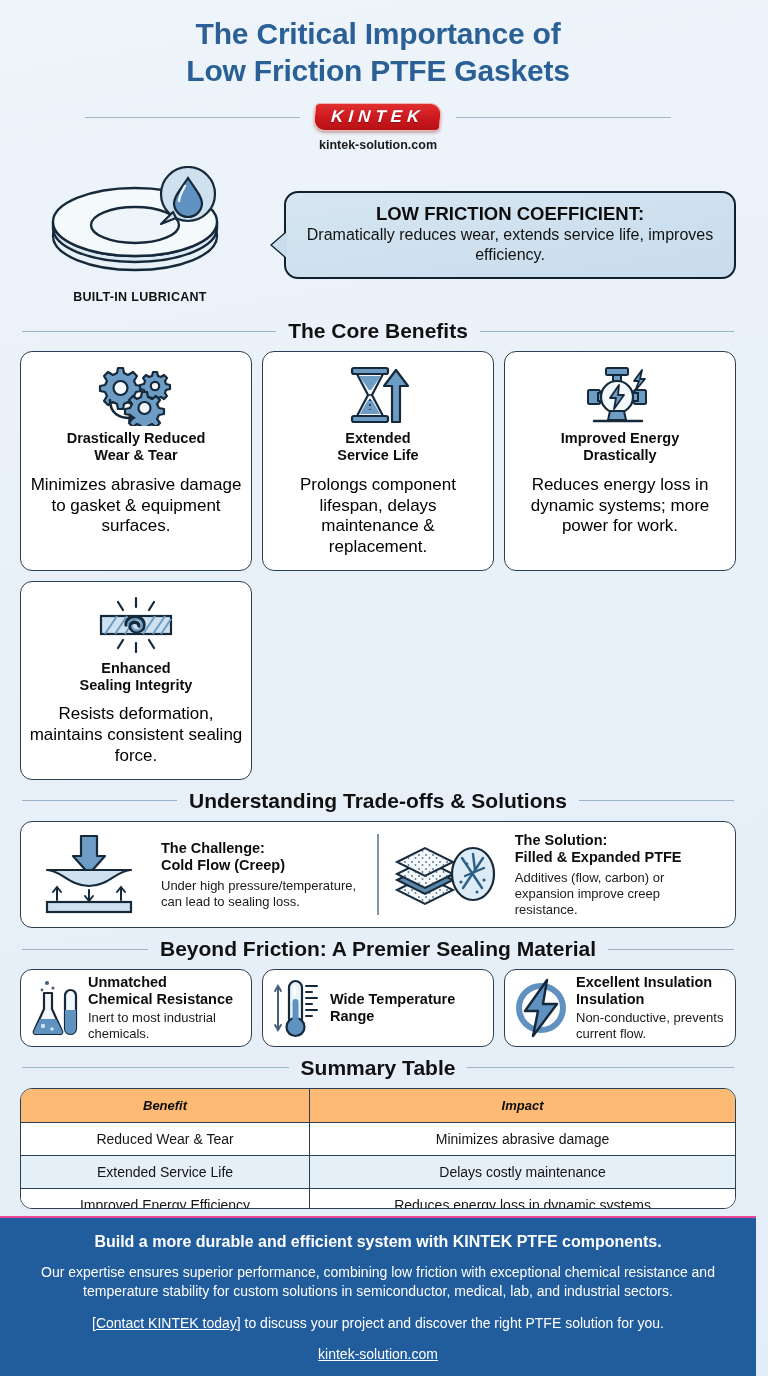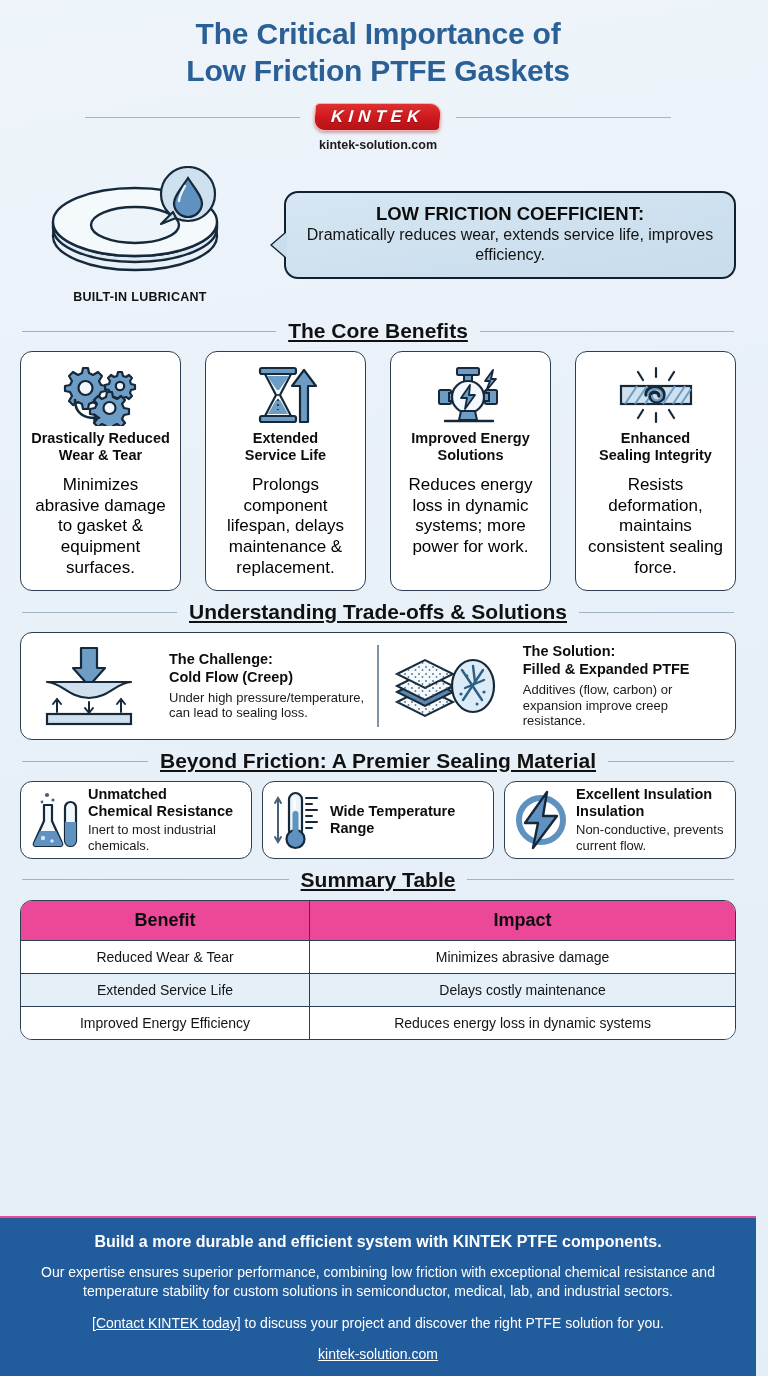--- a/index.html
+++ b/index.html
@@ -69,24 +69,24 @@
     width: 0; height: 0;
     border-top: 13px solid transparent;
     border-bottom: 13px solid transparent;
     border-right: 15px solid #c9ddec;
     filter: drop-shadow(-2px 0 0 #10202e);
   }
 
   
   .sec-head { display: flex; align-items: center; gap: 12px; padding: 0 22px; margin: 9px 0 8px; }
   .sec-head .rule { flex: 1 1 auto; height: 1px; background: #9db4c7; }
-  .sec-head h2 { font-size: 21px; font-weight: bold; color: #111; white-space: nowrap; text-decoration: underline; }
-
-  
-  .grid4 { display: grid; grid-template-columns: repeat(4, 1fr); gap: 24px; padding: 0 20px; }
+  .sec-head h2 { font-size: 21px; font-weight: bold; color: #111; white-space: nowrap; }
+
+  
+  .grid4 { display: grid; grid-template-columns: repeat(3, 1fr); gap: 10px; padding: 0 20px; }
   .grid3 { display: grid; grid-template-columns: repeat(3, 1fr); gap: 10px; padding: 0 20px; }
   .card {
     background: #fff;
     border: 1.5px solid #2c3f52;
     border-radius: 12px;
     padding: 10px 8px 12px;
     text-align: center;
   }
   .card-icon { height: 66px; display: flex; align-items: center; justify-content: center; }
   .card-title { font-size: 14.5px; font-weight: bold; color: #0d0d0d; line-height: 1.16; margin-top: 2px; }
@@ -100,33 +100,33 @@
   .fcard-ico { flex: 0 0 46px; height: 62px; display: flex; align-items: center; justify-content: center; }
   .fcard-body { flex: 1 1 auto; text-align: left; }
   .fcard-title { font-size: 14.5px; font-weight: bold; color: #0d0d0d; line-height: 1.14; }
   .fcard-desc { font-size: 13px; color: #1a1a1a; line-height: 1.2; margin-top: 3px; }
 
   
   .panel {
     margin: 0 20px; background: #fff; border: 1.5px solid #2c3f52;
     border-radius: 12px; display: flex; padding: 10px 8px; align-items: center;
   }
-  .panel-half { flex: 1 1 50%; display: flex; gap: 26px; align-items: center; padding: 0 6px; }
+  .panel-half { flex: 1 1 50%; display: flex; gap: 18px; align-items: center; padding: 0 6px; }
   .panel-ico { flex: 0 0 108px; display: flex; align-items: center; justify-content: center; }
   .panel-body { flex: 1 1 auto; }
   .panel-title { font-size: 14.5px; font-weight: bold; color: #0d0d0d; line-height: 1.18; }
   .panel-desc { font-size: 13px; color: #1a1a1a; line-height: 1.22; margin-top: 4px; }
   .panel-div { width: 1.5px; align-self: stretch; background: #7e93a6; margin: 2px 4px; }
 
   
   .table-wrap { margin: 0 20px; border: 1.5px solid #2c3f52; border-radius: 12px; overflow: hidden; }
   table { width: 100%; border-collapse: collapse; }
   th {
-    background: #ec4899; font-size: 18px; font-weight: bold; color: #0d0d0d;
-    padding: 9px 6px; border-bottom: 1.5px solid #2c3f52;
+    background: #fdba74; font-size: 13px; font-weight: bold; color: #0d0d0d;
+    padding: 9px 6px; border-bottom: 1.5px solid #2c3f52; font-style: italic;
   }
   th + th, td + td { border-left: 1.5px solid #2c3f52; }
   td { font-size: 14px; color: #141414; text-align: center; padding: 8px 6px; border-bottom: 1.5px solid #2c3f52; }
   tbody tr:last-child td { border-bottom: none; }
   tbody tr:nth-child(odd) td { background: #ffffff; }
   tbody tr:nth-child(even) td { background: #e4eff8; }
 
   
   .footer {
     margin-top: auto; background: #215c9c; color: #fff;
@@ -249,21 +249,21 @@
           <rect x="18" y="29" width="40" height="8" fill="#6d9cc4" stroke="#16293a" stroke-width="2"></rect>
           <circle cx="37" cy="33" r="16" fill="#f2f8fc" stroke="#16293a" stroke-width="2.2"></circle>
           <path d="M39 21 L30 34 L36 34 L34 45 L44 31 L38 31 Z" fill="#6d9cc4" stroke="#16293a" stroke-width="1.8" stroke-linejoin="round"></path>
           <path d="M30 47 L44 47 L46 56 L28 56 Z" fill="#6d9cc4" stroke="#16293a" stroke-width="2" stroke-linejoin="round"></path>
           <line x1="14" y1="57" x2="62" y2="57" stroke="#16293a" stroke-width="2.4" stroke-linecap="round"></line>
           <path d="M62 6 L54 17 L59 17 L55 27 L65 15 L60 15 Z" fill="#6d9cc4" stroke="#16293a" stroke-width="1.8" stroke-linejoin="round"></path>
         </svg>
       </div>
       <div class="card-title">
         <div>Improved Energy</div>
-        <div>Solutions</div>
+        <div>Drastically</div>
       </div>
       <div class="card-desc">Reduces energy loss in dynamic systems; more power for work.</div>
     </div>
 
     <div class="card">
       <div class="card-icon">
         <svg width="82" height="62" viewBox="0 0 82 62">
           <g stroke="#16293a" stroke-width="2.2" stroke-linecap="round">
             <line x1="41" y1="4" x2="41" y2="13"></line>
             <line x1="23" y1="8" x2="28" y2="16"></line>

